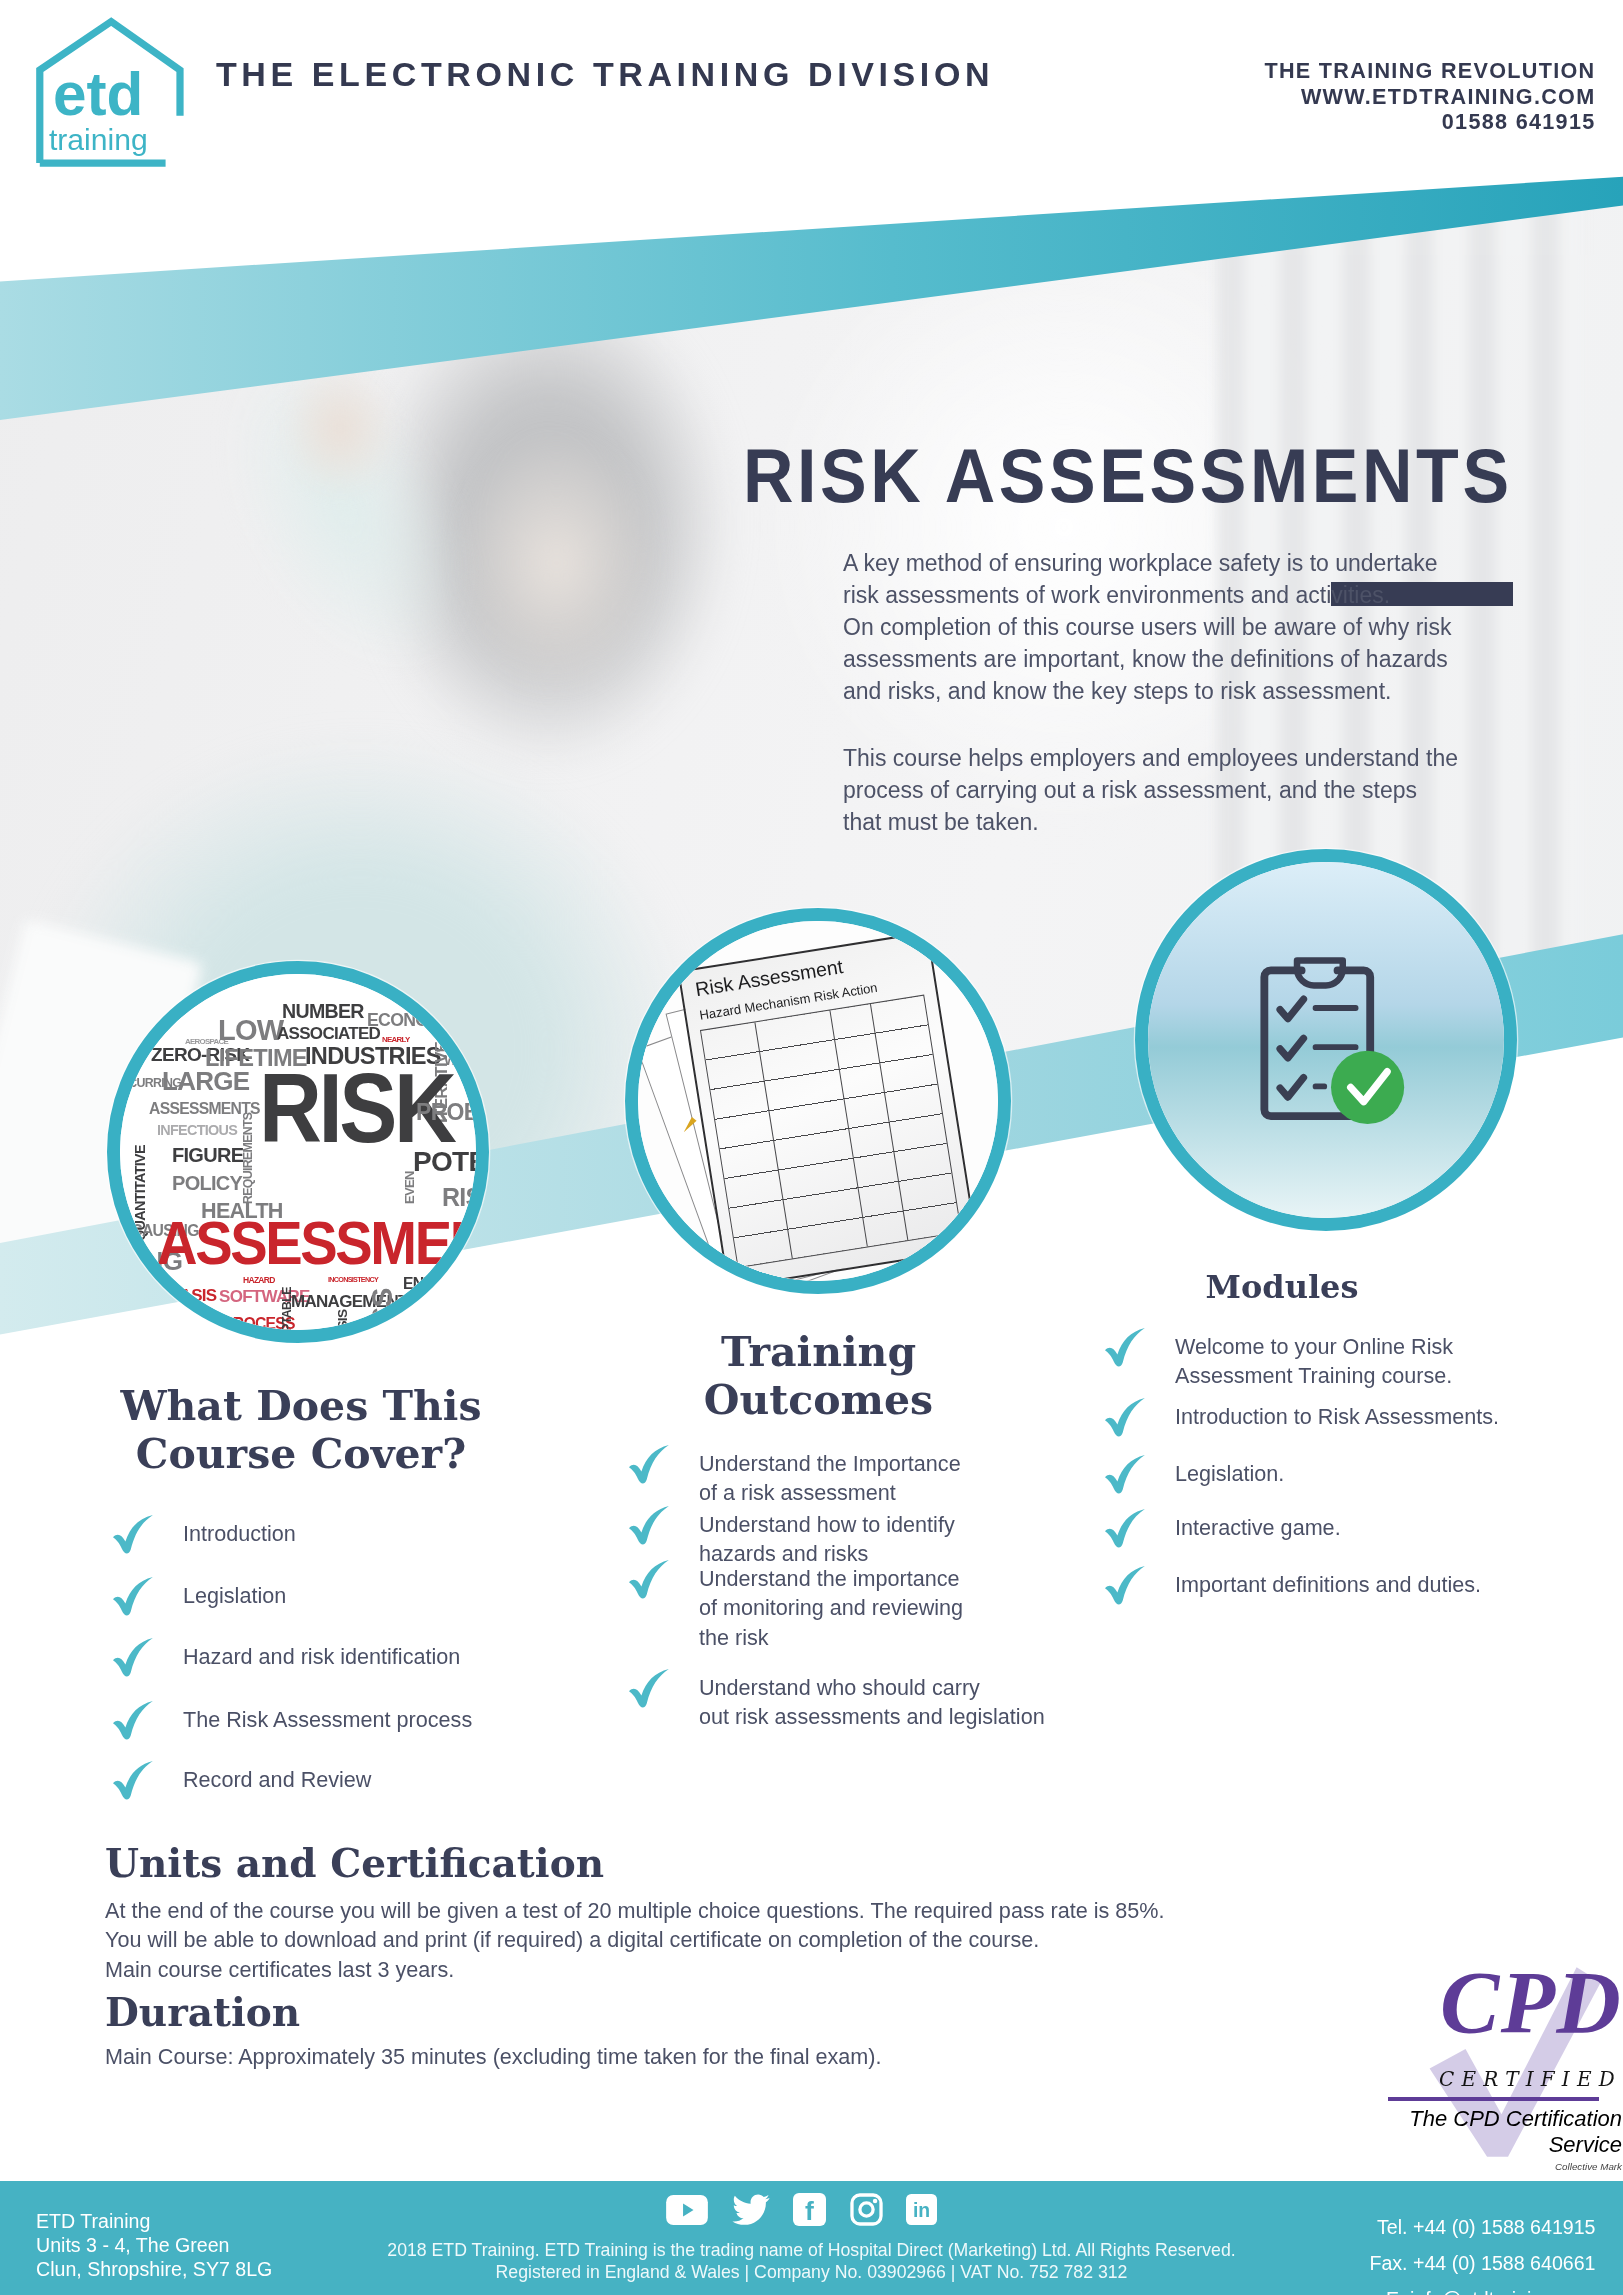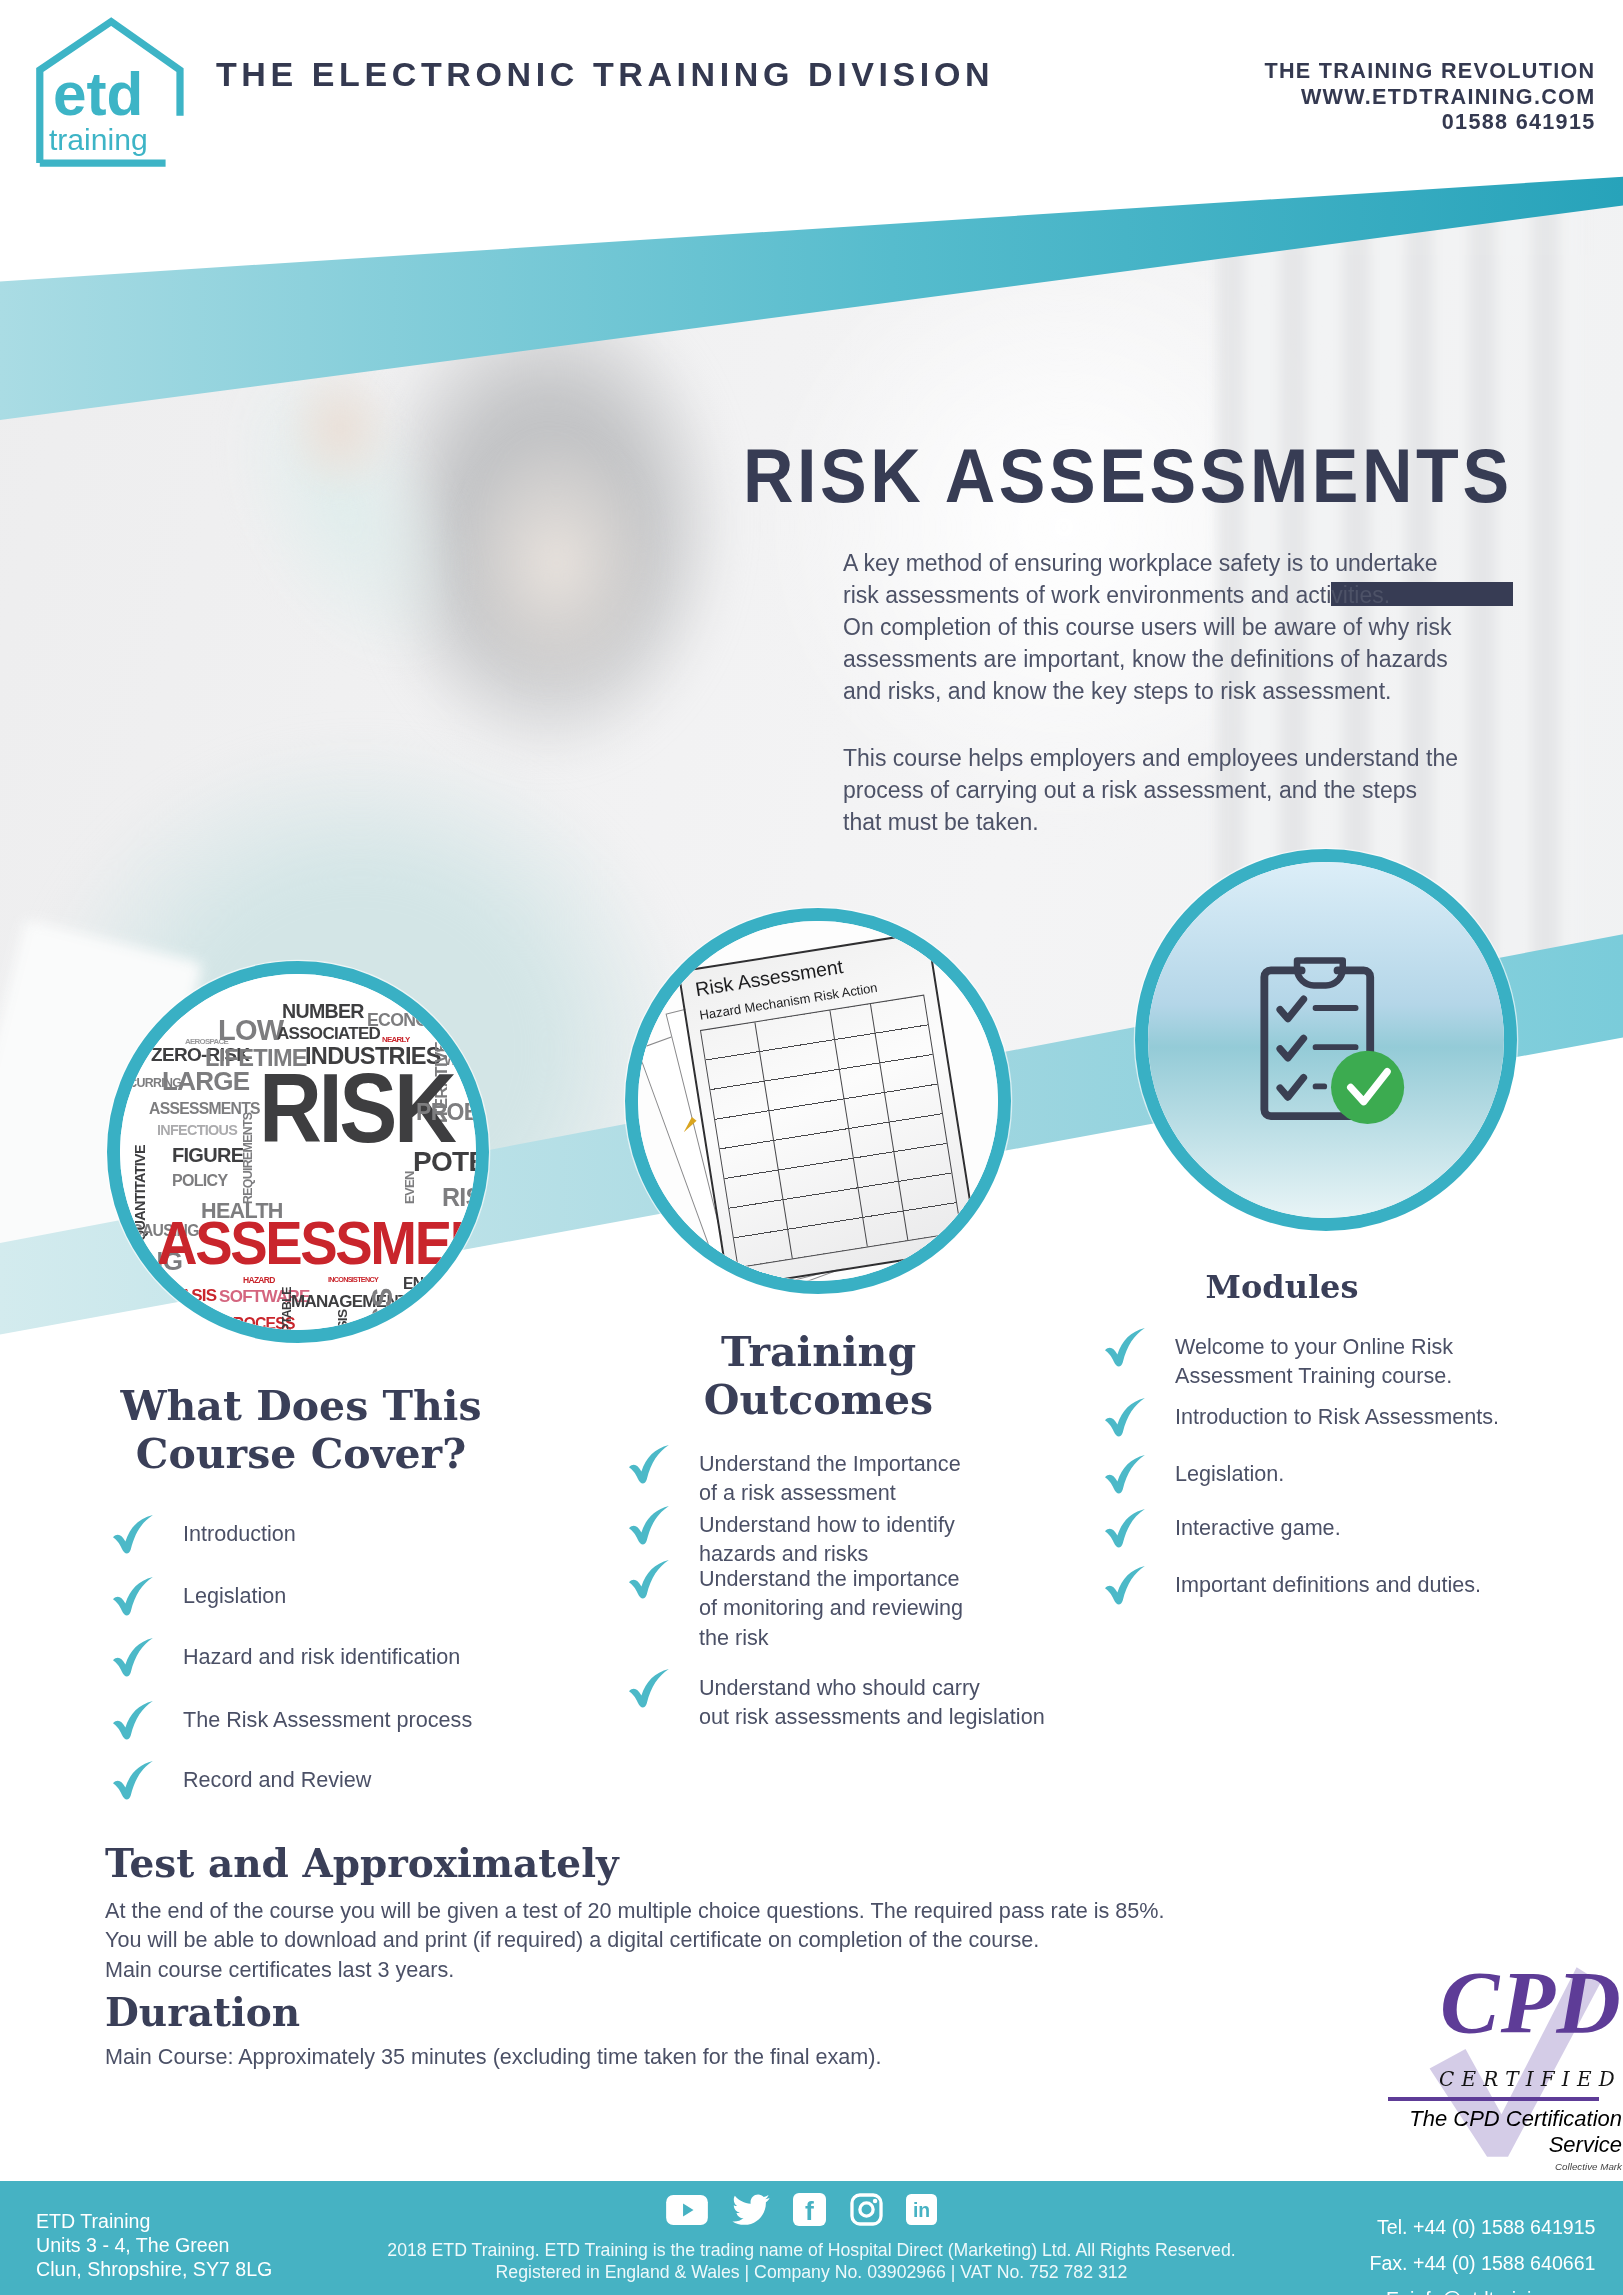--- a/index.html
+++ b/index.html
@@ -156,21 +156,21 @@
       <span class="w" style="left:185px;top:71px;font-size:23.6px;color:#3e3e40">INDUSTRIES</span>
       <span class="w" style="left:330px;top:39px;font-size:17.7px;color:#7d7d7f">TWO</span>
       <span class="w" style="left:324px;top:79px;font-size:14.4px;color:#7d7d7f">WHETHER</span>
       <span class="w v" style="left:313px;top:149px;font-size:17px;color:#7d7d7f">ITERATIVE</span>
       <span class="w" style="left:42px;top:94px;font-size:26px;color:#7d7d7f">LARGE</span>
       <span class="w" style="left:0px;top:103px;font-size:12.4px;color:#7d7d7f">CCURRING</span>
       <span class="w" style="left:29px;top:127px;font-size:15.7px;color:#7d7d7f">ASSESSMENTS</span>
       <span class="w" style="left:37px;top:149px;font-size:14.4px;color:#ababad">INFECTIOUS</span>
       <span class="w v" style="left:13px;top:267px;font-size:14.4px;color:#3e3e40">QUANTITATIVE</span>
       <span class="w" style="left:52px;top:171px;font-size:20px;color:#3e3e40">FIGURE</span>
-      <span class="w" style="left:52px;top:199px;font-size:16px;color:#7d7d7f">POLICY</span>
+      <span class="w" style="left:52px;top:199px;font-size:20px;color:#7d7d7f">POLICY</span>
       <span class="w" style="left:81px;top:226px;font-size:21.6px;color:#7d7d7f">HEALTH</span>
       <span class="w v" style="left:122px;top:230px;font-size:12.4px;color:#7d7d7f">REQUIREMENTS</span>
       <span class="w" style="left:139px;top:84px;font-size:99px;color:#3e3e40;letter-spacing:-3.9px;transform:scaleX(.88);transform-origin:left top;">RISK</span>
       <span class="w" style="left:296px;top:127px;font-size:23px;color:#7d7d7f">PROBABI</span>
       <span class="w" style="left:293px;top:174px;font-size:28px;color:#3e3e40">POTENTI</span>
       <span class="w" style="left:322px;top:211px;font-size:25px;color:#7d7d7f">RISK</span>
       <span class="w v" style="left:283px;top:230px;font-size:13px;color:#7d7d7f">EVEN</span>
       <span class="w" style="left:-3.9px;top:249px;font-size:15.7px;color:#7d7d7f">K-CAUSING</span>
       <span class="w" style="left:0px;top:274px;font-size:26px;color:#7d7d7f">RING</span>
       <span class="w" style="left:2.6px;top:306px;font-size:11.8px;color:#c9252c">AL</span>
@@ -316,21 +316,21 @@
       </svg>
     <div class="li-t" style="width:366px">Interactive game.</div>
   </div>
   <div class="li" style="left:1103px;top:1570px">
     <svg class="chk" width="43" height="39" viewBox="0 0 66 60">
         <use href="#tick"></use>
       </svg>
     <div class="li-t" style="width:366px">Important definitions and duties.</div>
   </div>
 
-  <div class="body-h" style="left:105px;top:1840px">Test and Approximately</div>
+  <div class="body-h" style="left:105px;top:1840px">Units and Certification</div>
   <div class="body-p" style="left:105px;top:1896px;width:1348px">At the end of the course you will be given a test of 20 multiple choice questions. The required pass rate is 85%.
 You will be able to download and print (if required) a digital certificate on completion of the course.
 Main course certificates last 3 years.</div>
   <div class="body-h" style="left:105px;top:1989px">Duration</div>
   <div class="body-p" style="left:105px;top:2042px;width:1348px">Main Course: Approximately 35 minutes (excluding time taken for the final exam).</div>
 
   <div class="cpd">
     <svg style="position:absolute;left:46px;top:6.5px;z-index:0" width="196" height="196" viewBox="0 0 300 300">
       <path d="M30 160 L85 130 L140 230 L255 5 L292 28 L150 295 L118 295 Z" fill="#cdc3e3" opacity=".85"></path>
     </svg>

